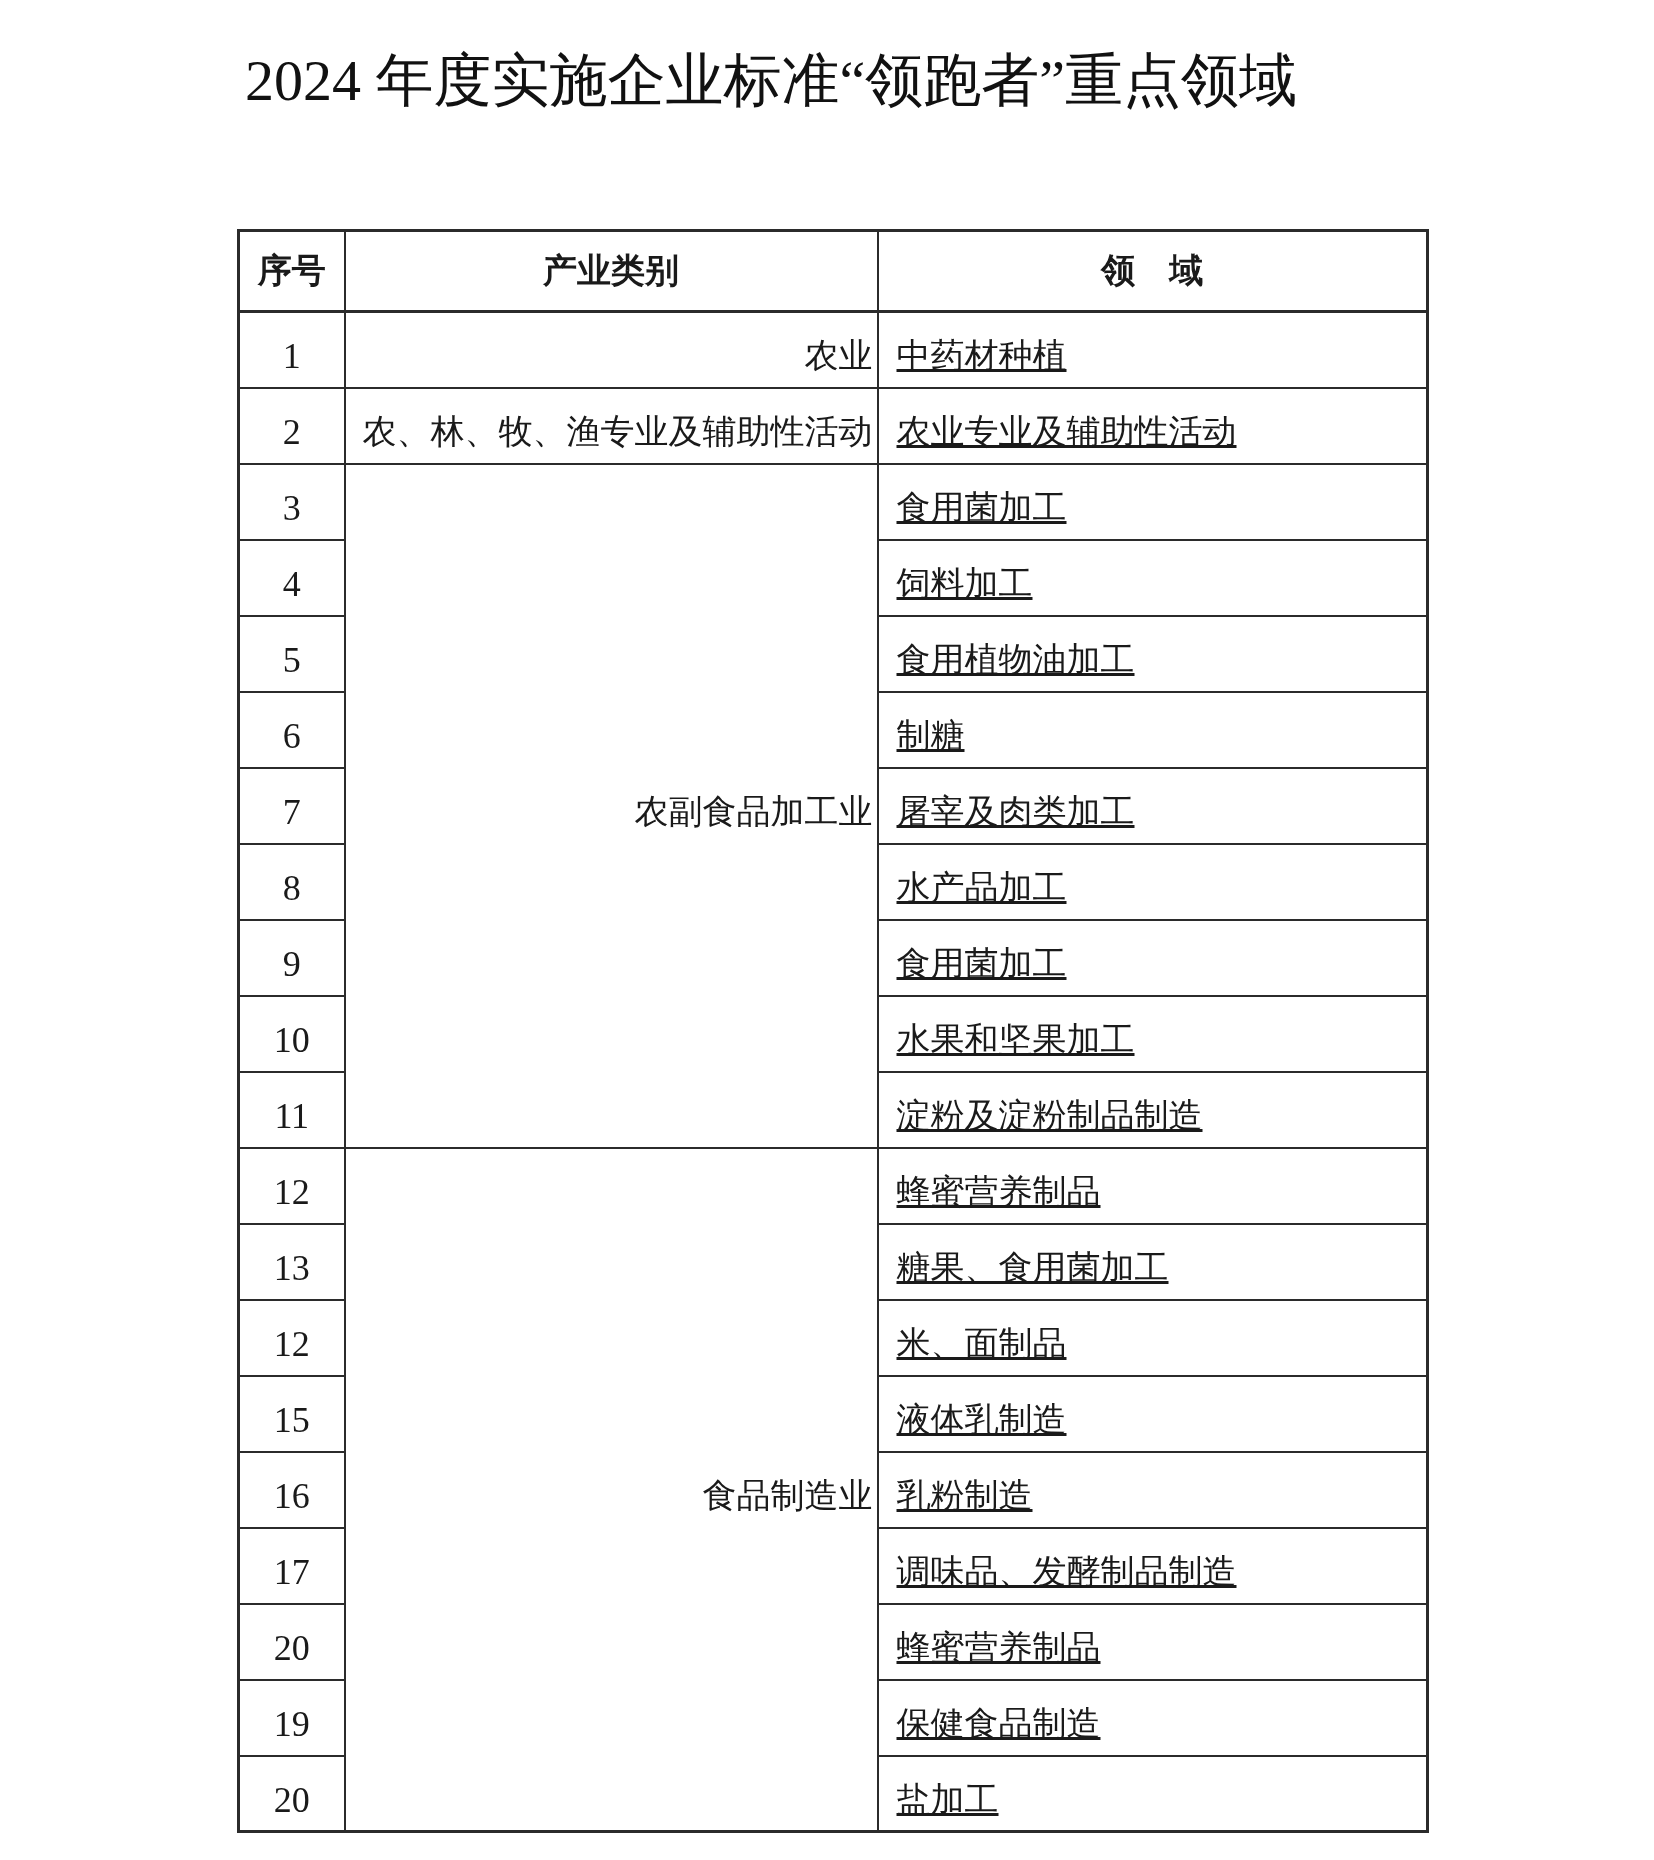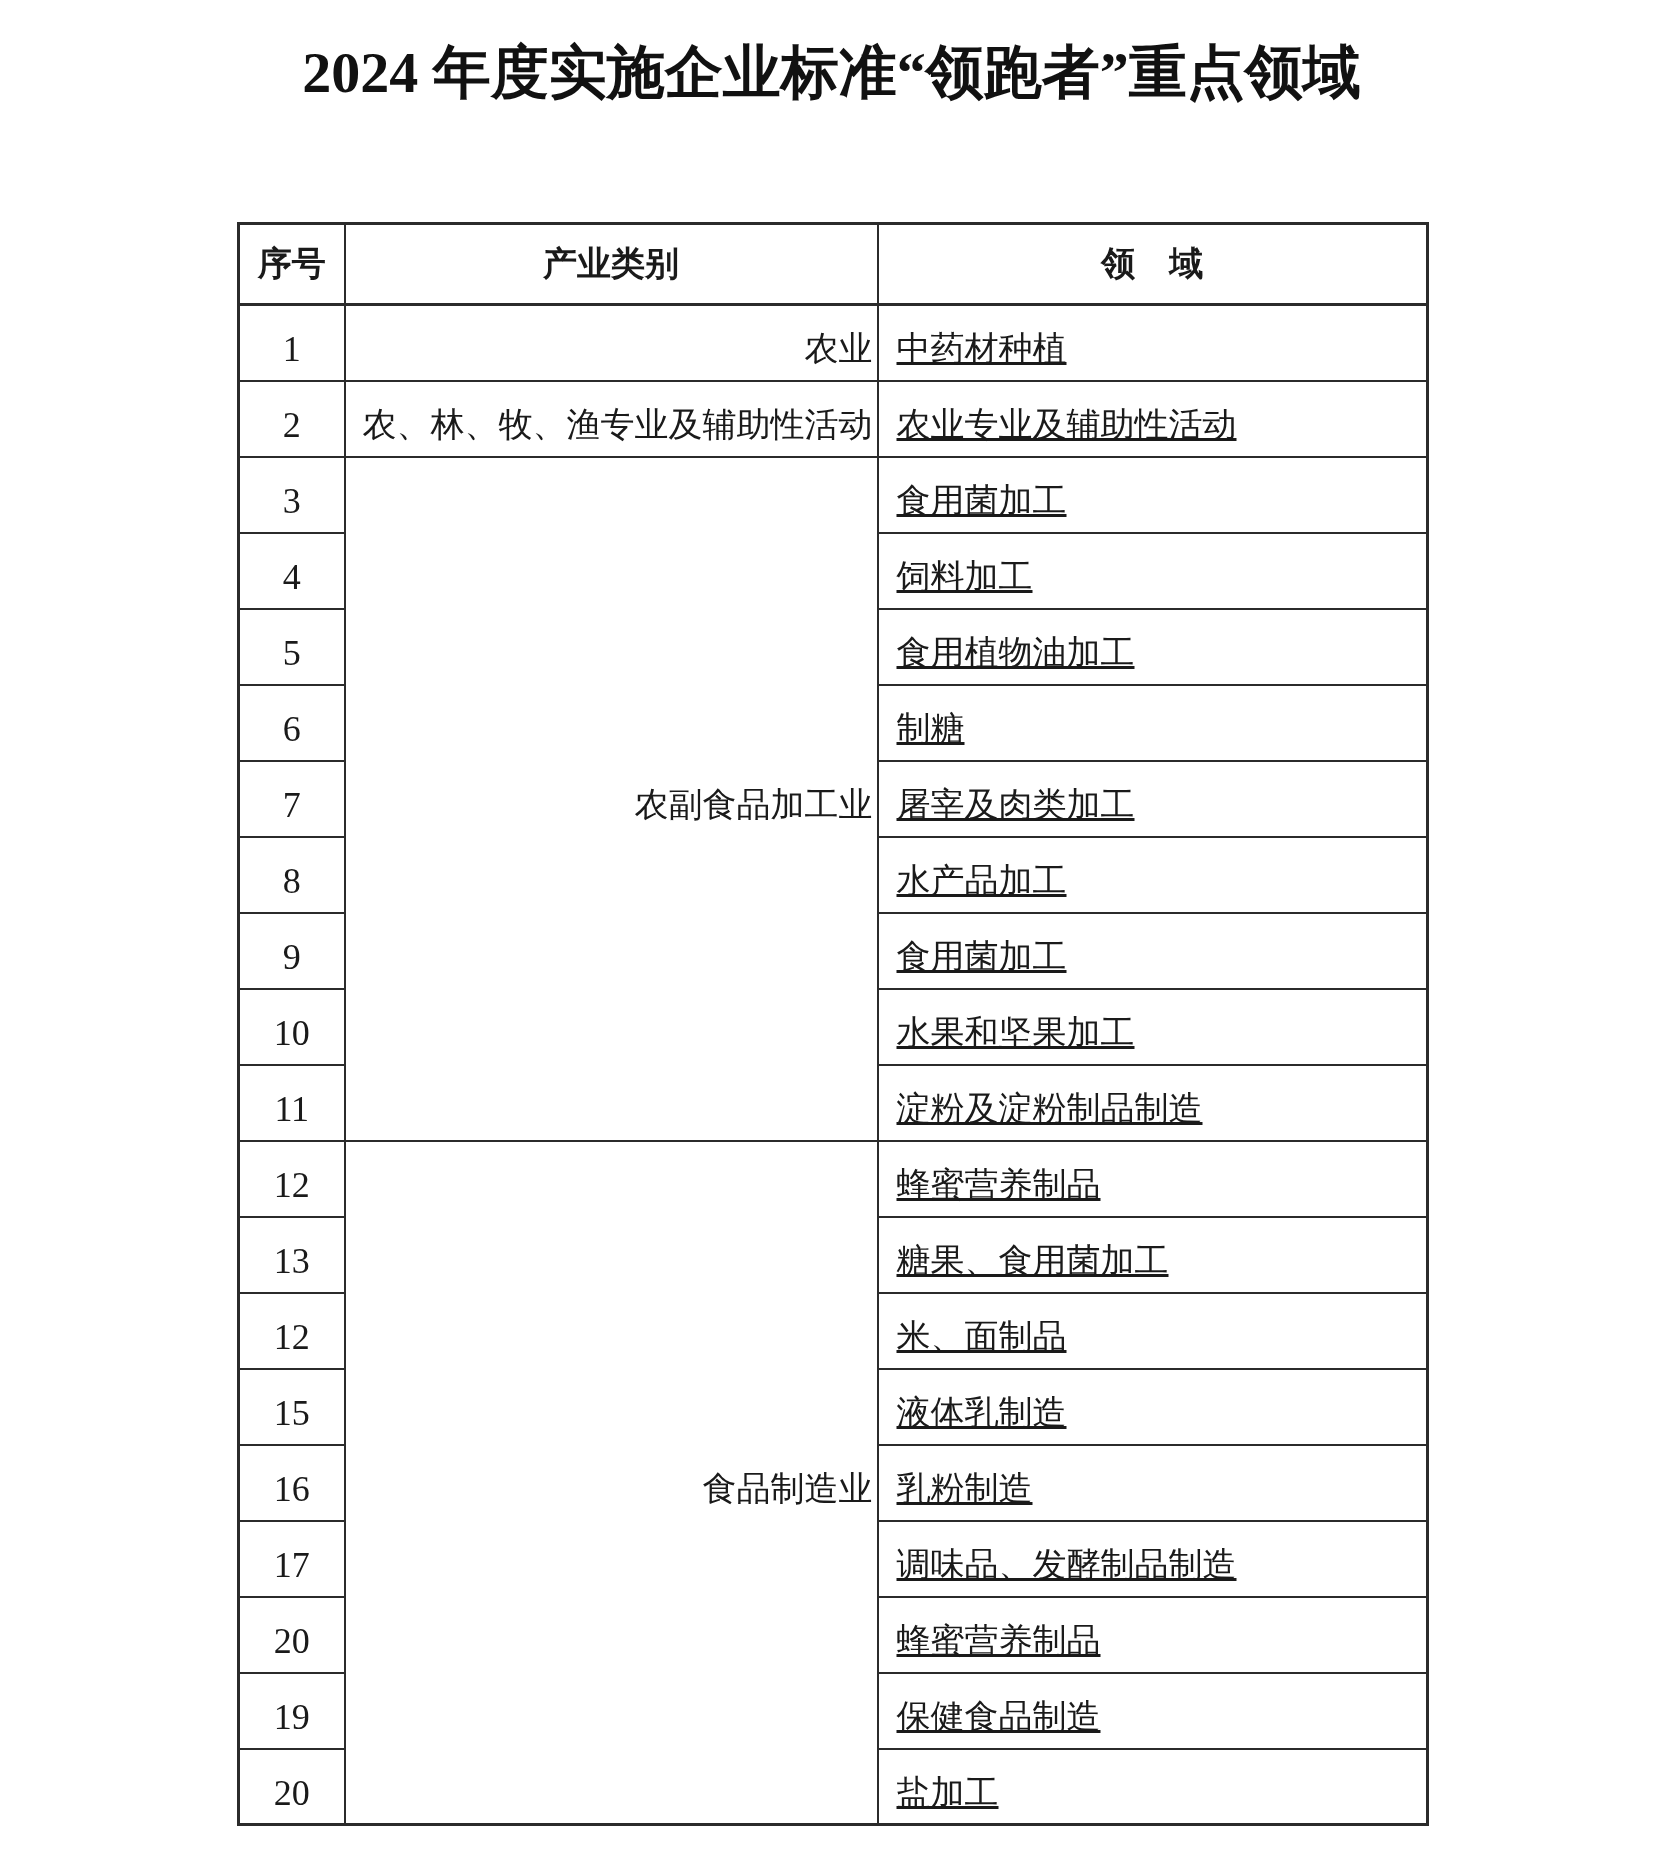--- a/index.html
+++ b/index.html
@@ -18,32 +18,31 @@
     width: 1654px;
     height: 1860px;
     overflow: hidden;
     background: #ffffff;
   }
   .title {
     position: absolute;
     left: 237px;
     top: 38px;
     width: 1189px;
-    margin: 0;
-    text-align: center;
+    margin: 8px;
     font-size: 58px;
-    font-weight: bold;
+    font-weight: normal;
     line-height: 1.2;
     white-space: nowrap;
     color: #111111;
   }
   table.main-table {
     position: absolute;
     left: 237px;
-    top: 222px;
+    top: 229px;
     width: 1189px;
     border-collapse: collapse;
     table-layout: fixed;
     border: 3px solid #2b2b2b;
   }
   col.c1 { width: 106px; }
   col.c2 { width: 533px; }
   col.c3 { width: 550px; }
   .main-table th,
   .main-table td {

